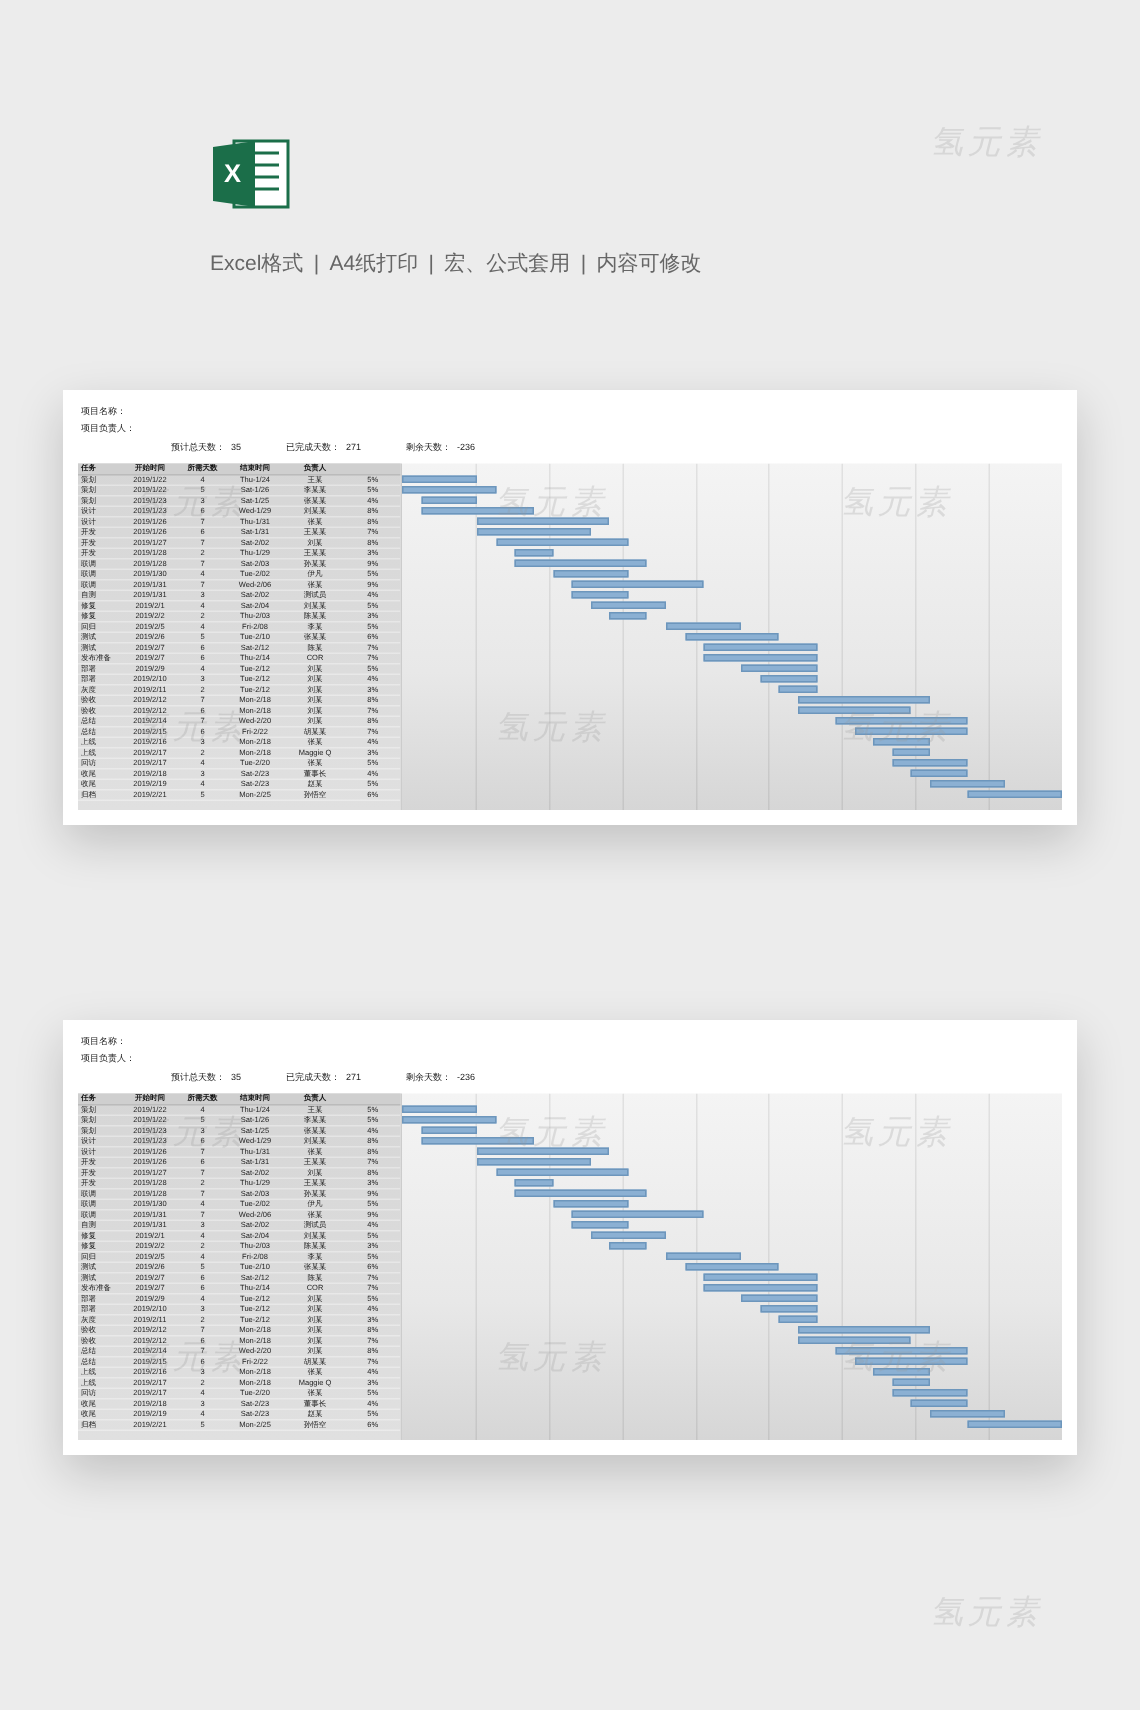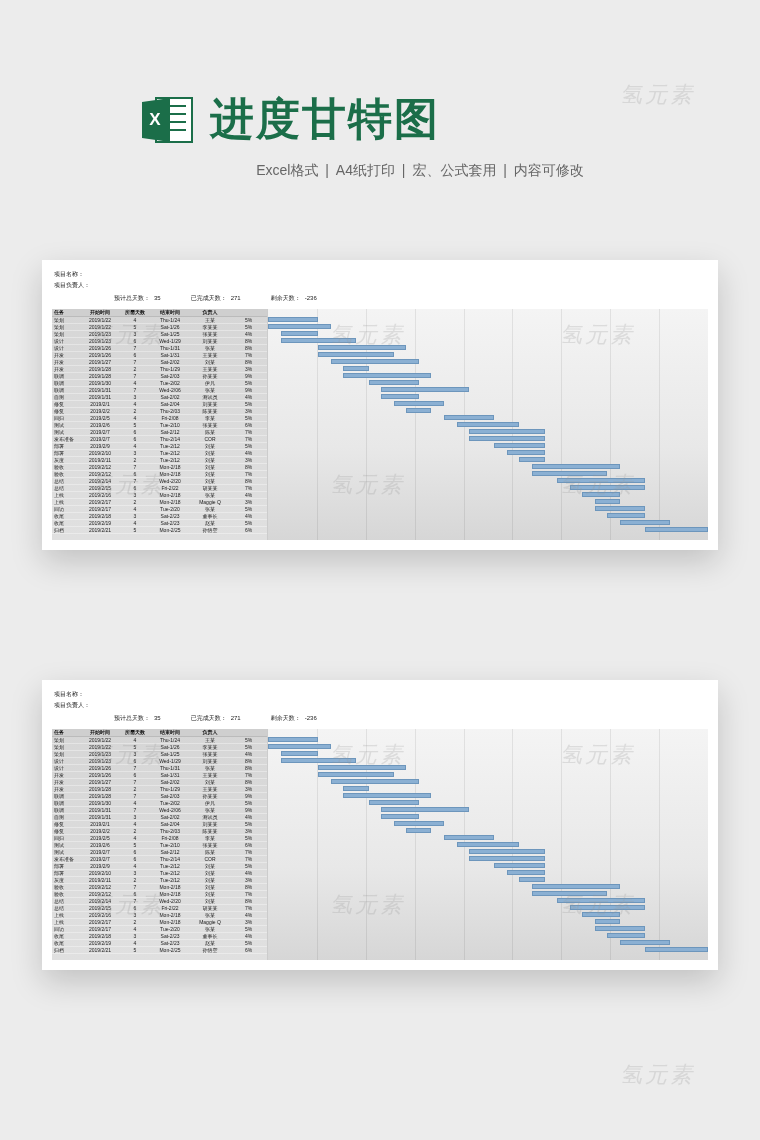--- a/index.html
+++ b/index.html
@@ -26,24 +26,23 @@
   width: 56px;
   height: 52px;
 }
 .title-text {
   font-size: 44px;
   font-weight: 700;
   color: #1b6e49;
   letter-spacing: 2px;
 }
 .subtitle {
-  margin-top: 13px;
+  margin-top: 25px;
   font-size: 14px;
   color: #666;
-  text-align: center;
 }
 .subtitle span.sep { margin: 0 3px; }
 
 .preview {
   position: absolute;
   left: 42px;
   right: 42px;
   background: #fff;
   box-shadow: 0 12px 30px rgba(0,0,0,0.18);
 }
@@ -156,21 +155,20 @@
   <div class="title-row">
     <svg class="excel-icon" viewBox="0 0 56 52">
       <rect x="16" y="4" width="36" height="44" fill="#fff" stroke="#1b6e49" stroke-width="2"></rect>
       <line x1="22" y1="12" x2="46" y2="12" stroke="#1b6e49" stroke-width="2"></line>
       <line x1="22" y1="20" x2="46" y2="20" stroke="#1b6e49" stroke-width="2"></line>
       <line x1="22" y1="28" x2="46" y2="28" stroke="#1b6e49" stroke-width="2"></line>
       <line x1="22" y1="36" x2="46" y2="36" stroke="#1b6e49" stroke-width="2"></line>
       <polygon points="2,8 30,4 30,48 2,44" fill="#1b6e49"></polygon>
       <text x="15" y="31" font-size="17" font-weight="bold" fill="#fff" text-anchor="middle" font-family="Arial">X</text>
     </svg>
-    <div class="title-text">进度甘特图</div>
   </div>
   <div class="subtitle">
     <span>Excel格式</span>
     <span class="sep">|</span>
     <span>A4纸打印</span>
     <span class="sep">|</span>
     <span>宏、公式套用</span>
     <span class="sep">|</span>
     <span>内容可修改</span>
   </div>

